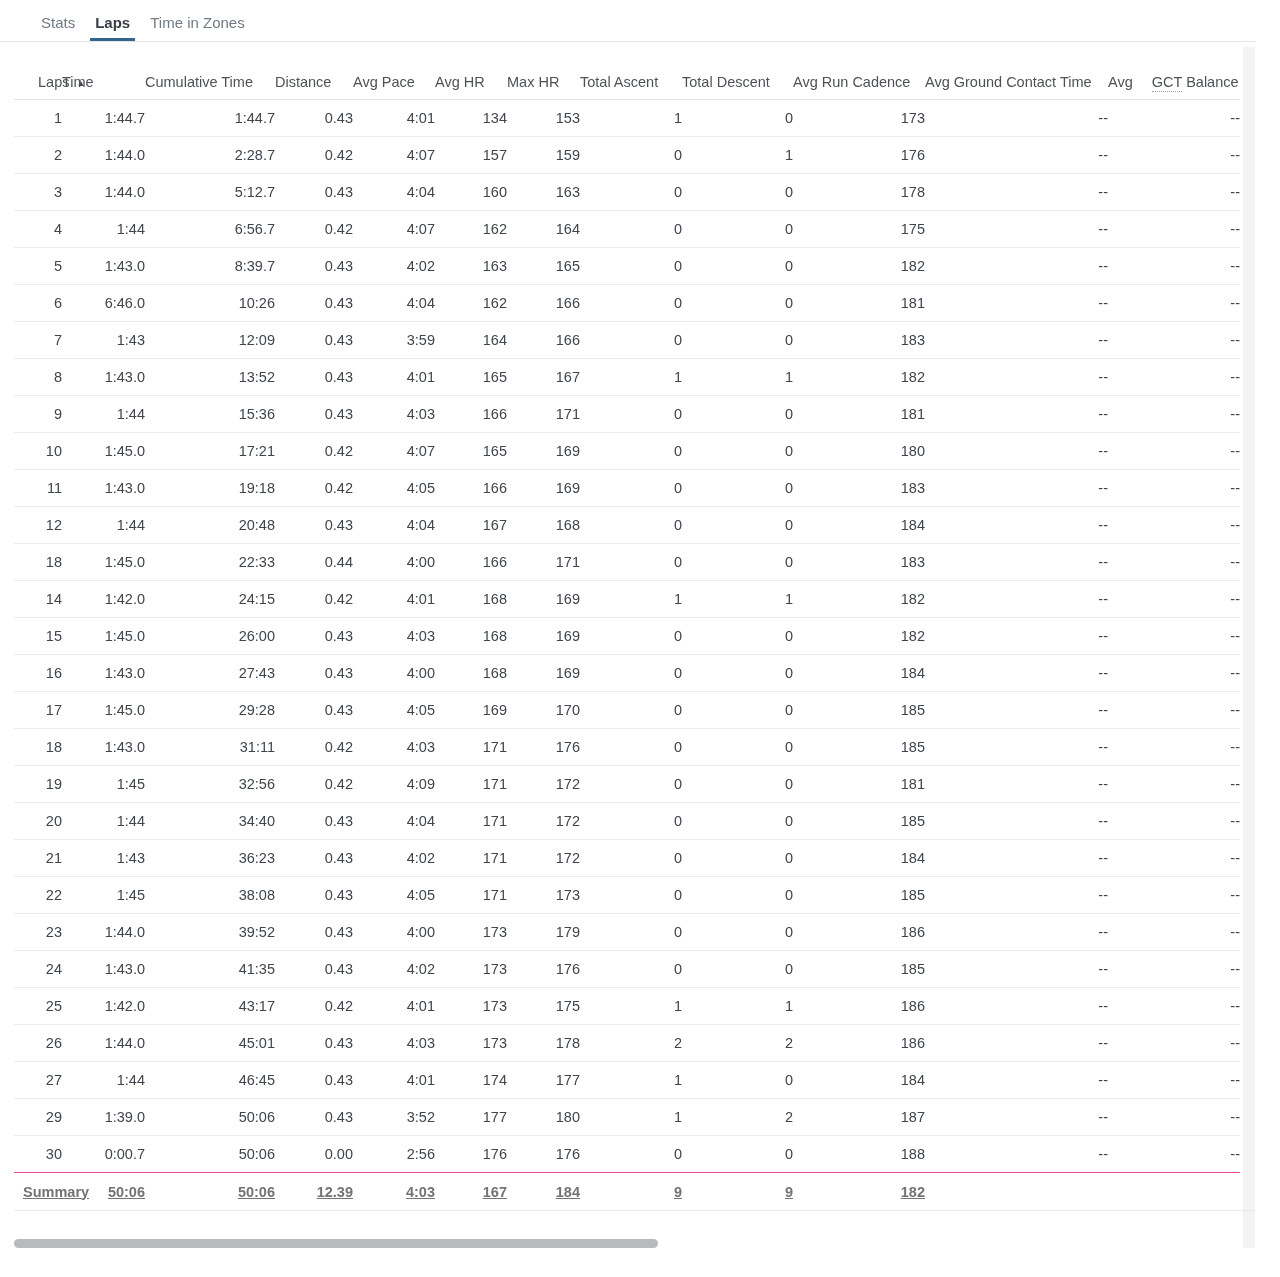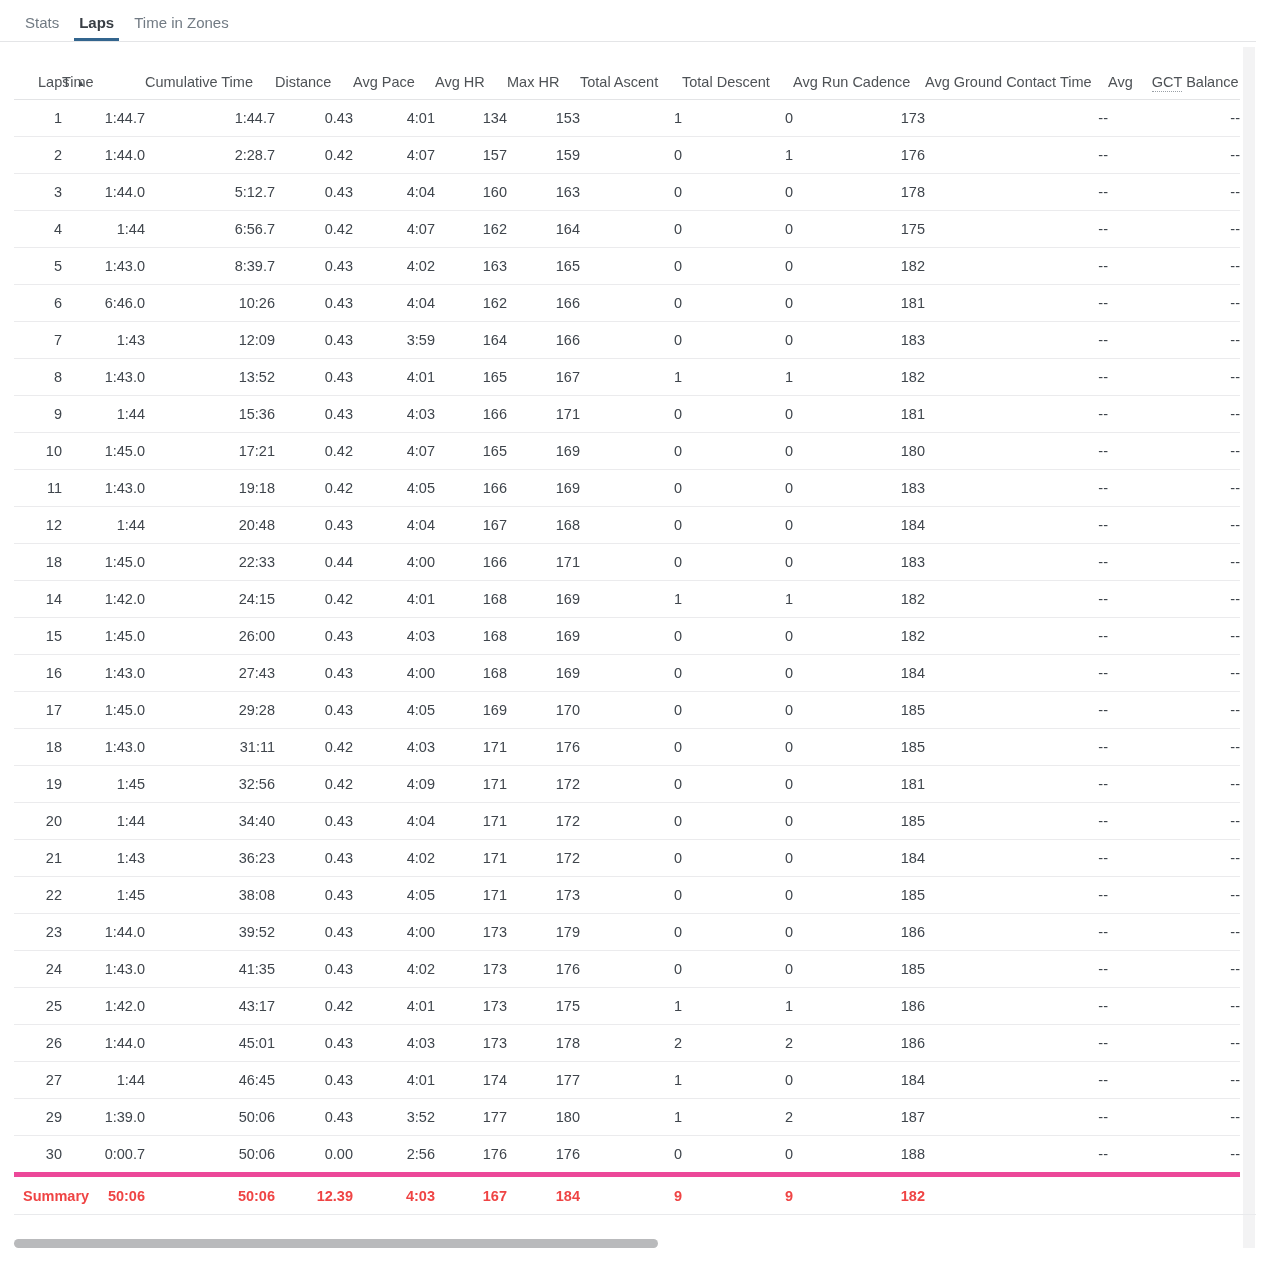--- a/index.html
+++ b/index.html
@@ -5,21 +5,21 @@
   html,body{margin:0;padding:0;background:#fff;}
   .page{
     position:relative;width:1280px;height:1277px;overflow:hidden;
     background:#fff;font-family:"Liberation Sans",sans-serif;
     -webkit-font-smoothing:antialiased;
   }
   
   .tabbar{
     position:absolute;top:0;left:0;width:1256px;height:42px;
     box-sizing:border-box;border-bottom:1px solid #e4e5e7;
-    padding-left:20px;display:flex;align-items:stretch;
+    padding-left:36px;display:flex;align-items:stretch;
   }
   .tab{
     font-size:15px;line-height:19px;color:#717a83;
     padding:13px 5px 10px;margin-right:10px;cursor:pointer;white-space:nowrap;
   }
   .tab.active{
     color:#383e44;font-weight:700;
     padding-bottom:7px;border-bottom:3px solid var(--accent,#33658e);
   }
   
@@ -39,22 +39,22 @@
     white-space:nowrap;padding:0;border-bottom:1px solid #e3e4e6;
   }
   .laps th.c0{text-align:left;padding-left:24px;}
   .laps td{
     font-size:14.5px;color:#3f454c;text-align:right;height:36px;
     vertical-align:middle;white-space:nowrap;padding:0;
     border-bottom:1px solid #ebebed;
   }
   .laps tbody tr:last-child td{border-bottom:none;}
   .laps tr.summary td{
-    font-weight:700;color:#ef4444;height:37px;
-    border-top:5px solid #ec4899;border-bottom:none;
+    font-weight:700;color:#737373;height:37px;
+    border-top:1px solid #ec4899;border-bottom:none;text-decoration:underline;
   }
   .laps tr.summary td.c0{text-align:left;padding-left:9px;}
   .sort-arrow{font-size:9px;color:#4a4f54;margin-left:7px;position:relative;top:-1px;}
   .dotted{border-bottom:1px dotted #9aa0a6;padding-bottom:1px;margin-left:15px;}
   
   .hthumb{
     position:absolute;left:14px;top:1239px;width:644px;height:9px;
     border-radius:4.5px;background:#b9babc;cursor:pointer;
   }
 </style>

